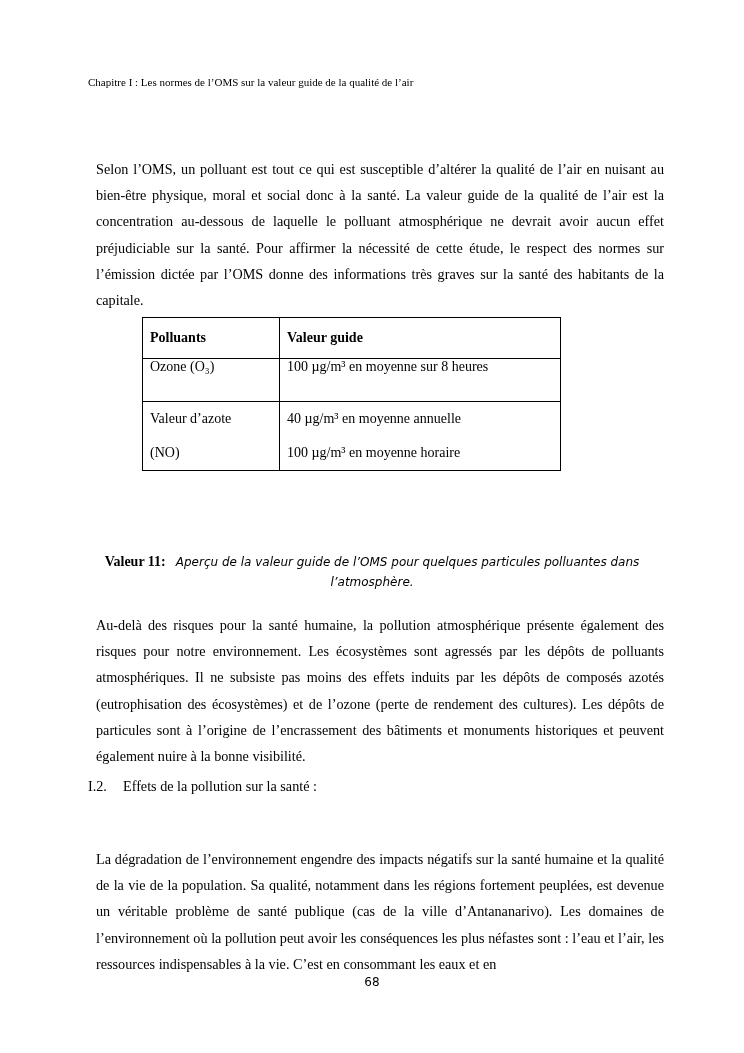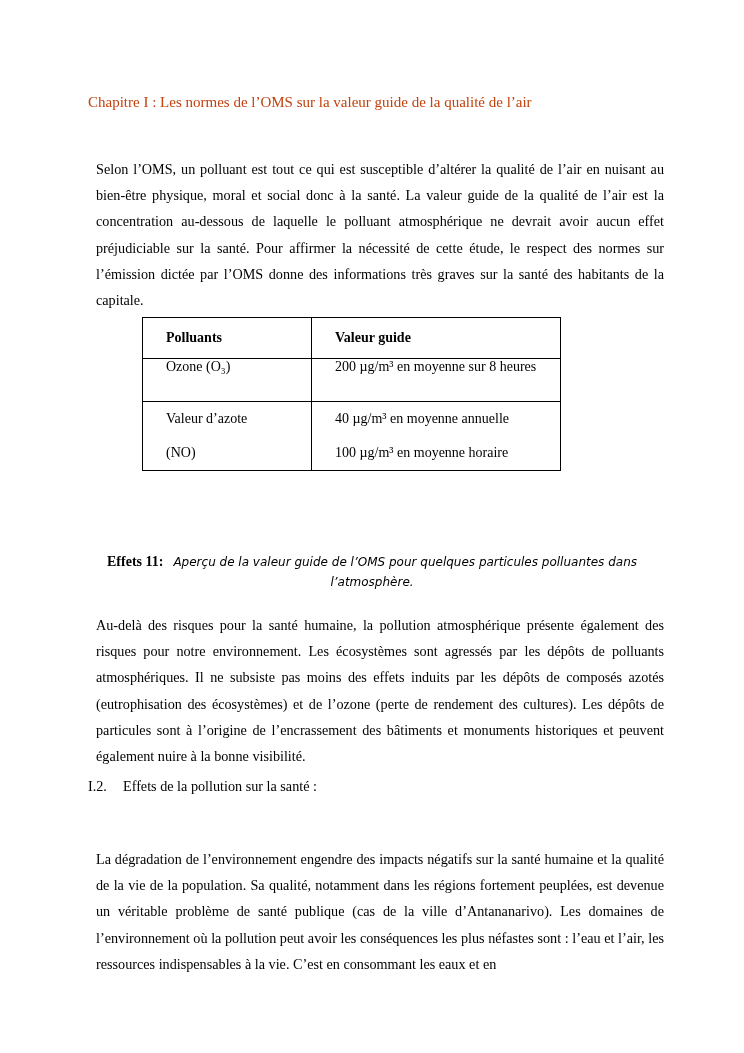--- a/index.html
+++ b/index.html
@@ -2,34 +2,34 @@
 <html><head>
 <meta charset="utf-8">
 <style>
   html, body { margin: 0; padding: 0; background: #ffffff; }
   body {
     width: 744px; height: 1053px; position: relative; overflow: hidden;
     font-family: "Liberation Serif", serif; color: #000; font-size: 14.2px;
   }
   .page { position: absolute; left: 0; top: 0; width: 744px; height: 1053px; }
   .chapter {
-    position: absolute; left: 88px; top: 94px; color: #c2410c;
-    font-size: 15px; white-space: nowrap;
+    position: absolute; left: 88px; top: 76px; color: #000000;
+    font-size: 11px; white-space: nowrap;
   }
   .section-title { position: absolute; left: 88px; white-space: nowrap; }
   .para {
     position: absolute; left: 88px; width: 568px; text-align: justify;
     text-align-last: left; line-height: 26.2px; margin: 8px;
   }
   table.pollutants {
     position: absolute; left: 142px; top: 317px; width: 419px;
     border-collapse: collapse; font-size: 14px;
   }
   table.pollutants td, table.pollutants th {
-    border: 1px solid #000; padding: 0 23px; vertical-align: top; text-align: left;
+    border: 1px solid #000; padding: 0 7px; vertical-align: top; text-align: left;
   }
   table.pollutants th { font-weight: bold; height: 40px; vertical-align: middle; }
   .c1 { width: 122px; }
   .cellline { height: 34px; line-height: 34px; white-space: nowrap; }
   .row1 td { height: 42px; vertical-align: middle; border-radius: 10px; }
   .row2 td, .row3 td { padding-top: 0; padding-bottom: 4px; }
   .caption {
     position: absolute; left: 88px; top: 552px; width: 568px; text-align: center;
     line-height: 20px; font-size: 13.3px;
   }
@@ -55,42 +55,43 @@
     <tbody>
         <tr>
       <th class="c1">Polluants</th>
       <th>Valeur guide</th>
     </tr>
     <tr class="row1">
       <td class="c1">
         <span>Ozone (O₃)</span>
       </td>
       <td>
-        <span>200 µg/m³ en moyenne sur 8 heures</span>
+        <span>100 µg/m³ en moyenne sur 8 heures</span>
       </td>
     </tr>
     <tr class="row2">
       <td class="c1">
         <div class="cellline">Valeur d’azote</div>
         <div class="cellline">(NO)</div>
       </td>
       <td>
         <div class="cellline">40 µg/m³ en moyenne annuelle</div>
         <div class="cellline">100 µg/m³ en moyenne horaire</div>
       </td>
     </tr>
   </tbody>
     </table>
 
   <div class="caption">
-    <span class="label">Effets 11:</span>&nbsp;&nbsp;
+    <span class="label">Valeur 11:</span>&nbsp;&nbsp;
     <span class="ctext">Aperçu de la valeur guide de l’OMS pour quelques particules polluantes dans l’atmosphère.</span>
   </div>
 
   <p class="para" style="top:604px;">Au-delà des risques pour la santé humaine, la pollution atmosphérique présente également des risques pour notre environnement. Les écosystèmes sont agressés par les dépôts de polluants atmosphériques. Il ne subsiste pas moins des effets induits par les dépôts de composés azotés (eutrophisation des écosystèmes) et de l’ozone (perte de rendement des cultures). Les dépôts de particules sont à l’origine de l’encrassement des bâtiments et monuments historiques et peuvent également nuire à la bonne visibilité.</p>
 
   <div class="section-title sec2" style="top:778px;">
     <span class="num">I.2.</span><span>Effets de la pollution sur la santé :</span>
   </div>
 
   <p class="para" style="top:838px;">La dégradation de l’environnement engendre des impacts négatifs sur la santé humaine et la qualité de la vie de la population. Sa qualité, notamment dans les régions fortement peuplées, est devenue un véritable problème de santé publique (cas de la ville d’Antananarivo). Les domaines de l’environnement où la pollution peut avoir les conséquences les plus néfastes sont : l’eau et l’air, les ressources indispensables à la vie. C’est en consommant les eaux et en</p>
 
+  <div class="pagenum">68</div>
 </div>
 
 </body></html>

